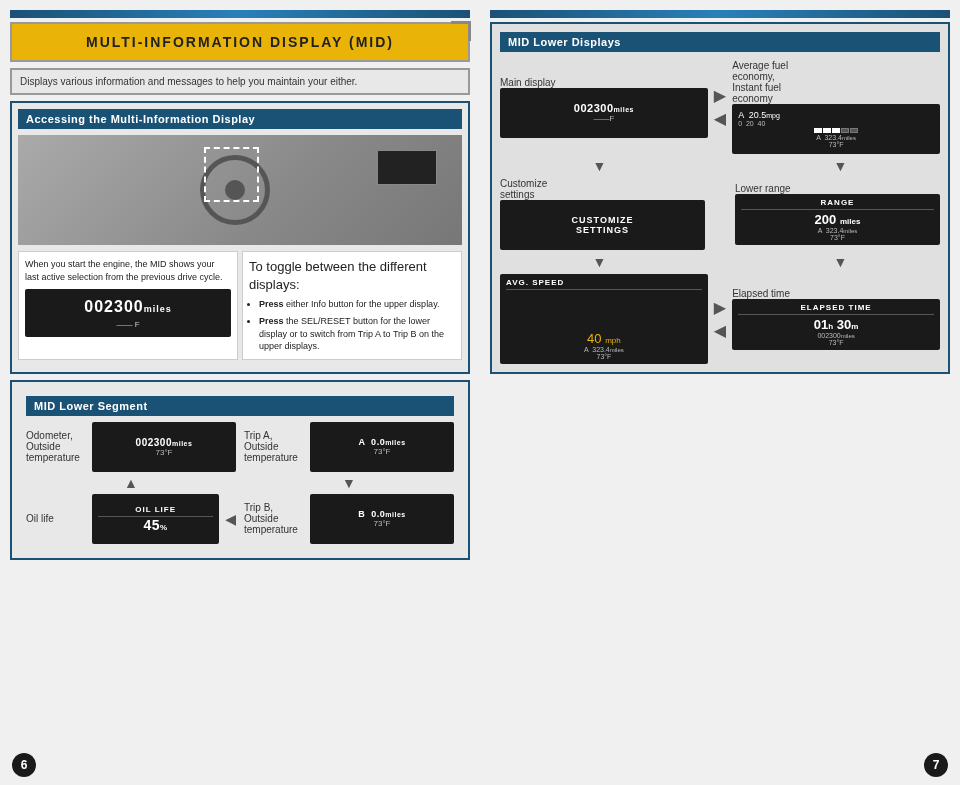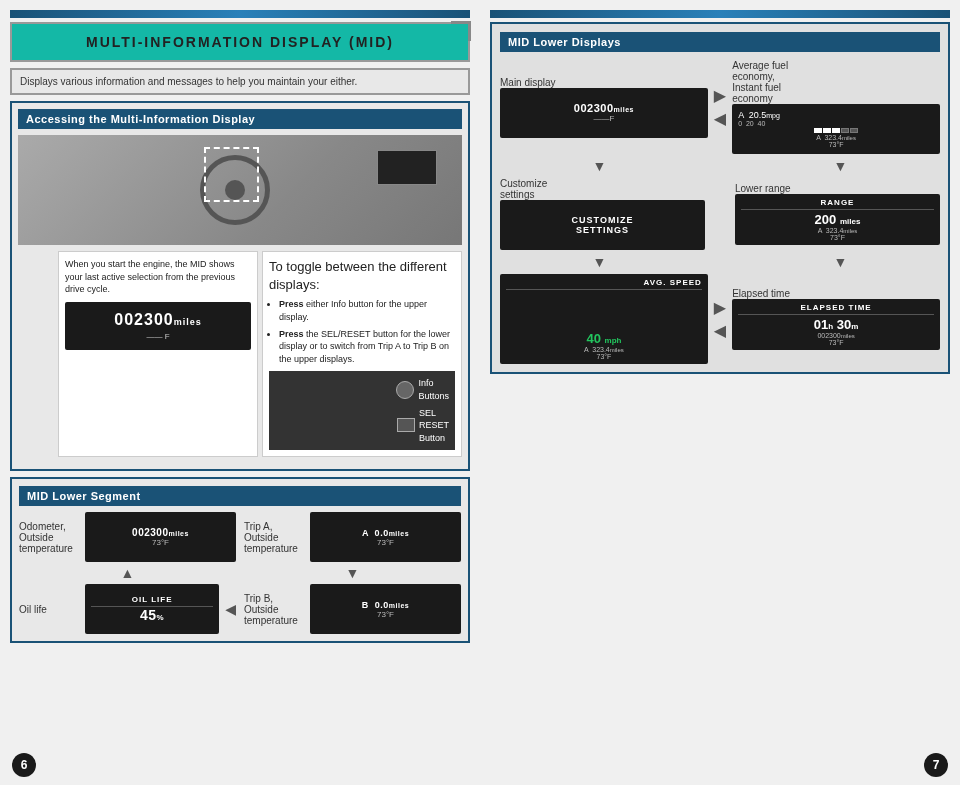--- a/index.html
+++ b/index.html
@@ -62,21 +62,21 @@
       color: white;
       font-size: 11px;
       font-weight: bold;
       padding: 4px 8px;
       letter-spacing: 0.5px;
     }
 
     
     .main-title-box {
       border: 2px solid #999;
-      background: #14b8a6;
+      background: #eab308;
       text-align: center;
       padding: 10px;
       margin-bottom: 6px;
       position: relative;
     }
     .main-title-box h1 {
       font-size: 14px;
       font-weight: bold;
       letter-spacing: 2px;
       color: #222;
@@ -126,21 +126,20 @@
       height: 100%;
       background: linear-gradient(135deg, #aaa 0%, #999 30%, #888 60%, #777 100%);
       position: relative;
     }
 
     
     .two-col {
       display: flex;
       gap: 4px;
       margin-bottom: 6px;
-      margin-left: 40px;
     }
     .text-box-left {
       flex: 1;
       background: white;
       border: 1px solid #ccc;
       padding: 6px;
       font-size: 9px;
       color: #222;
       line-height: 1.4;
     }
@@ -198,21 +197,21 @@
       background: #666;
       border: 1px solid #aaa;
       display: inline-block;
       margin-right: 4px;
     }
 
     
     .lower-section {
       border: 2px solid #1a5276;
       background: #e8e8e8;
-      padding: 7px;
+      padding: 14px;
     }
 
     .lower-item {
       display: flex;
       gap: 6px;
       align-items: center;
     }
     .lower-label {
       font-size: 10px;
       color: #333;
@@ -313,30 +312,20 @@
           <div class="small-text">—— F</div>
         </div>
       </div>
       <div class="text-box-right">
         <div style="margin-bottom:4px;font-size:13px;">To toggle between the different displays:</div>
         <ul style="padding-left:10px;font-size:9px;line-height:1.4;">
           <li><strong>Press</strong> either Info button for the upper display.</li>
           <li style="margin-top:4px;"><strong>Press</strong> the SEL/RESET button for the lower display or to switch from Trip A to Trip B on the upper displays.</li>
         </ul>
 
-        <div class="buttons-img" style="margin-top:6px;">
-          <div style="display:flex;align-items:center;margin-bottom:4px;">
-            <div class="btn-circle"></div>
-            <span style="color:#fff;font-size:9px;">Info<br>Buttons</span>
-          </div>
-          <div style="display:flex;align-items:center;">
-            <div style="width:18px;height:14px;background:#555;border:1px solid #aaa;margin-right:4px;"></div>
-            <span style="color:#fff;font-size:9px;">SEL<br>RESET<br>Button</span>
-          </div>
-        </div>
       </div>
     </div>
   </div>
 
   <div class="lower-section">
     <div class="section-title">MID Lower Segment</div>
     <div style="margin-top:6px;">
 
       <div style="display:grid;grid-template-columns:1fr 1fr;gap:8px;margin-bottom:4px;">
         <div class="lower-item">
@@ -456,22 +445,22 @@
       <div style="display:grid;grid-template-columns:1fr auto 1fr;gap:6px;margin-bottom:4px;">
         <div style="text-align:center;color:#555;font-size:14px;">▼</div>
         <div style="width:30px;"></div>
         <div style="text-align:center;color:#555;font-size:14px;">▼</div>
       </div>
 
       <div style="display:grid;grid-template-columns:1fr auto 1fr;gap:6px;align-items:center;">
 
         <div>
           <div class="display-screen">
-            <div style="font-size:8px;font-weight:bold;letter-spacing:1px;color:#fff;border-bottom:1px solid #555;width:100%;text-align:right;padding-bottom:2px;margin-bottom:2px;">AVG. SPEED</div>
-            <div style="font-size:13px;font-weight:bold;color:#22c55e;margin-top:39px;">40 <span style="font-size:8px;">mph</span></div>
+            <div style="font-size:8px;font-weight:bold;letter-spacing:1px;color:#fff;border-bottom:1px solid #555;width:100%;text-align:left;padding-bottom:2px;margin-bottom:2px;">AVG. SPEED</div>
+            <div style="font-size:13px;font-weight:normal;color:#eab308;margin-top:39px;">40 <span style="font-size:8px;">mph</span></div>
             <div style="font-size:7px;color:#bbb;">A &nbsp;323.4<span style="font-size:6px;">miles</span></div>
             <div style="font-size:7px;color:#bbb;">73°F</div>
           </div>
         </div>
 
         <div style="color:#555;font-size:16px;display:flex;flex-direction:column;align-items:center;gap:4px;">
           <span>▶</span>
           <span>◀</span>
         </div>
 

